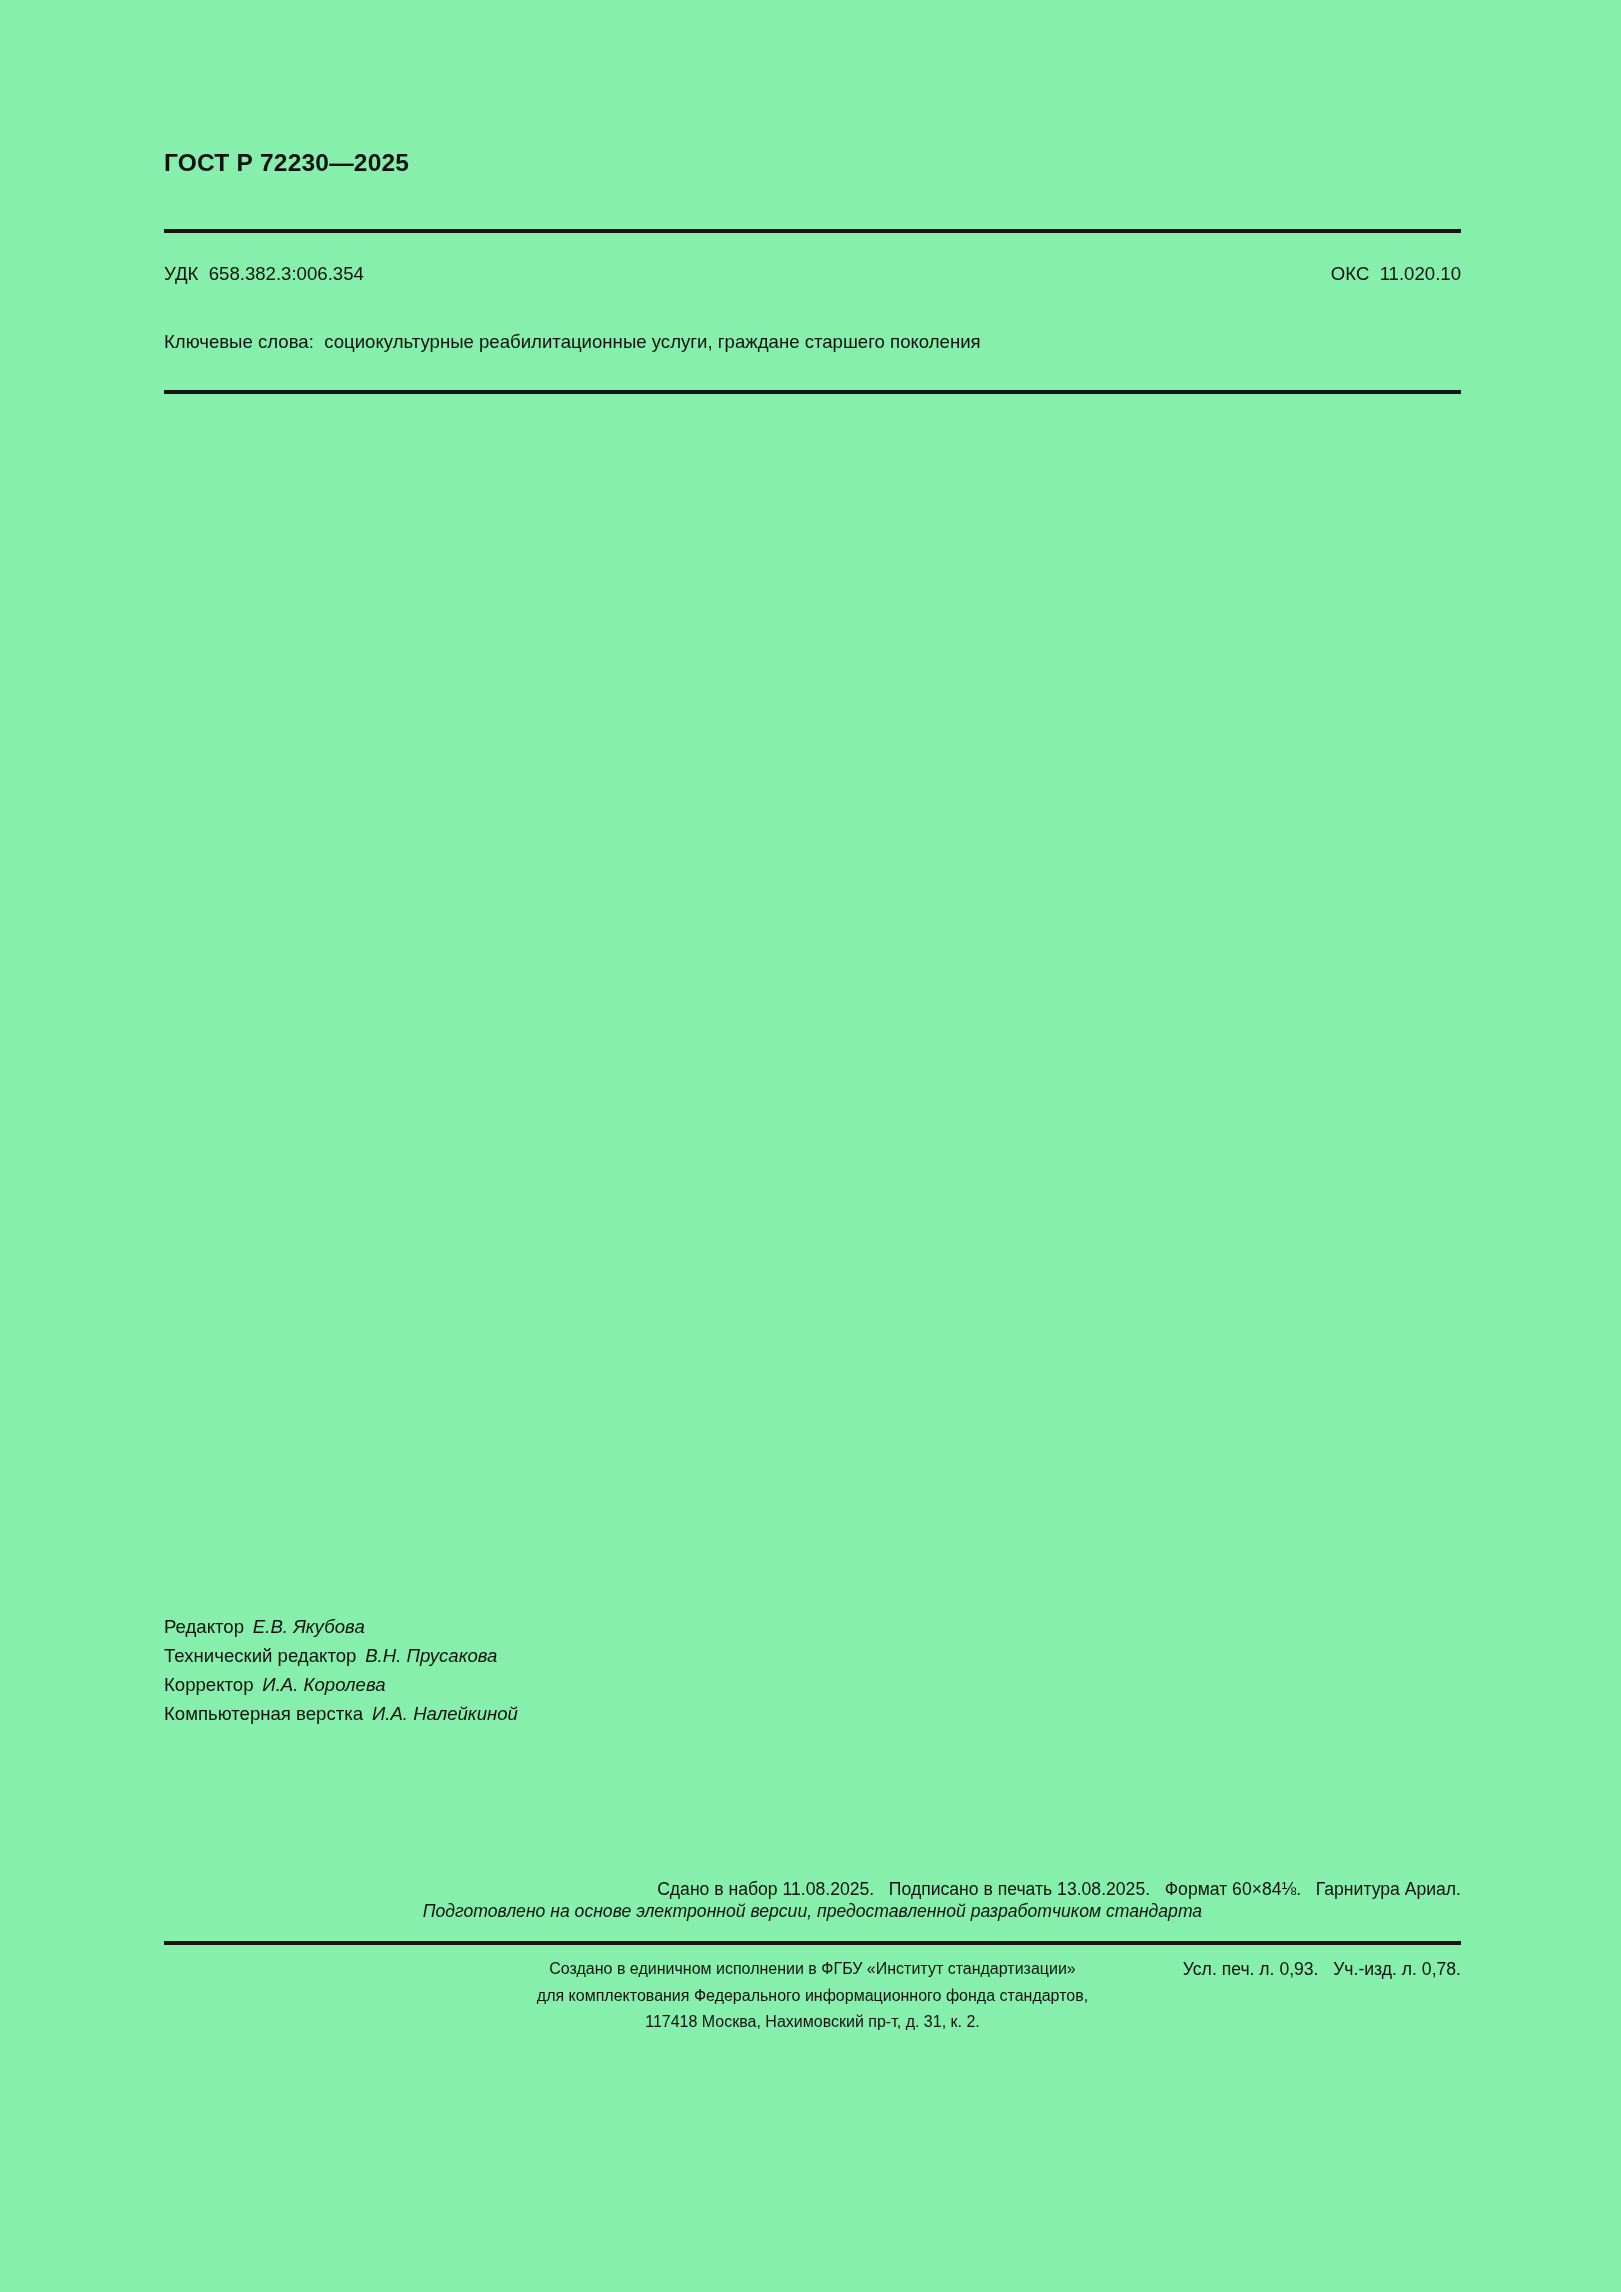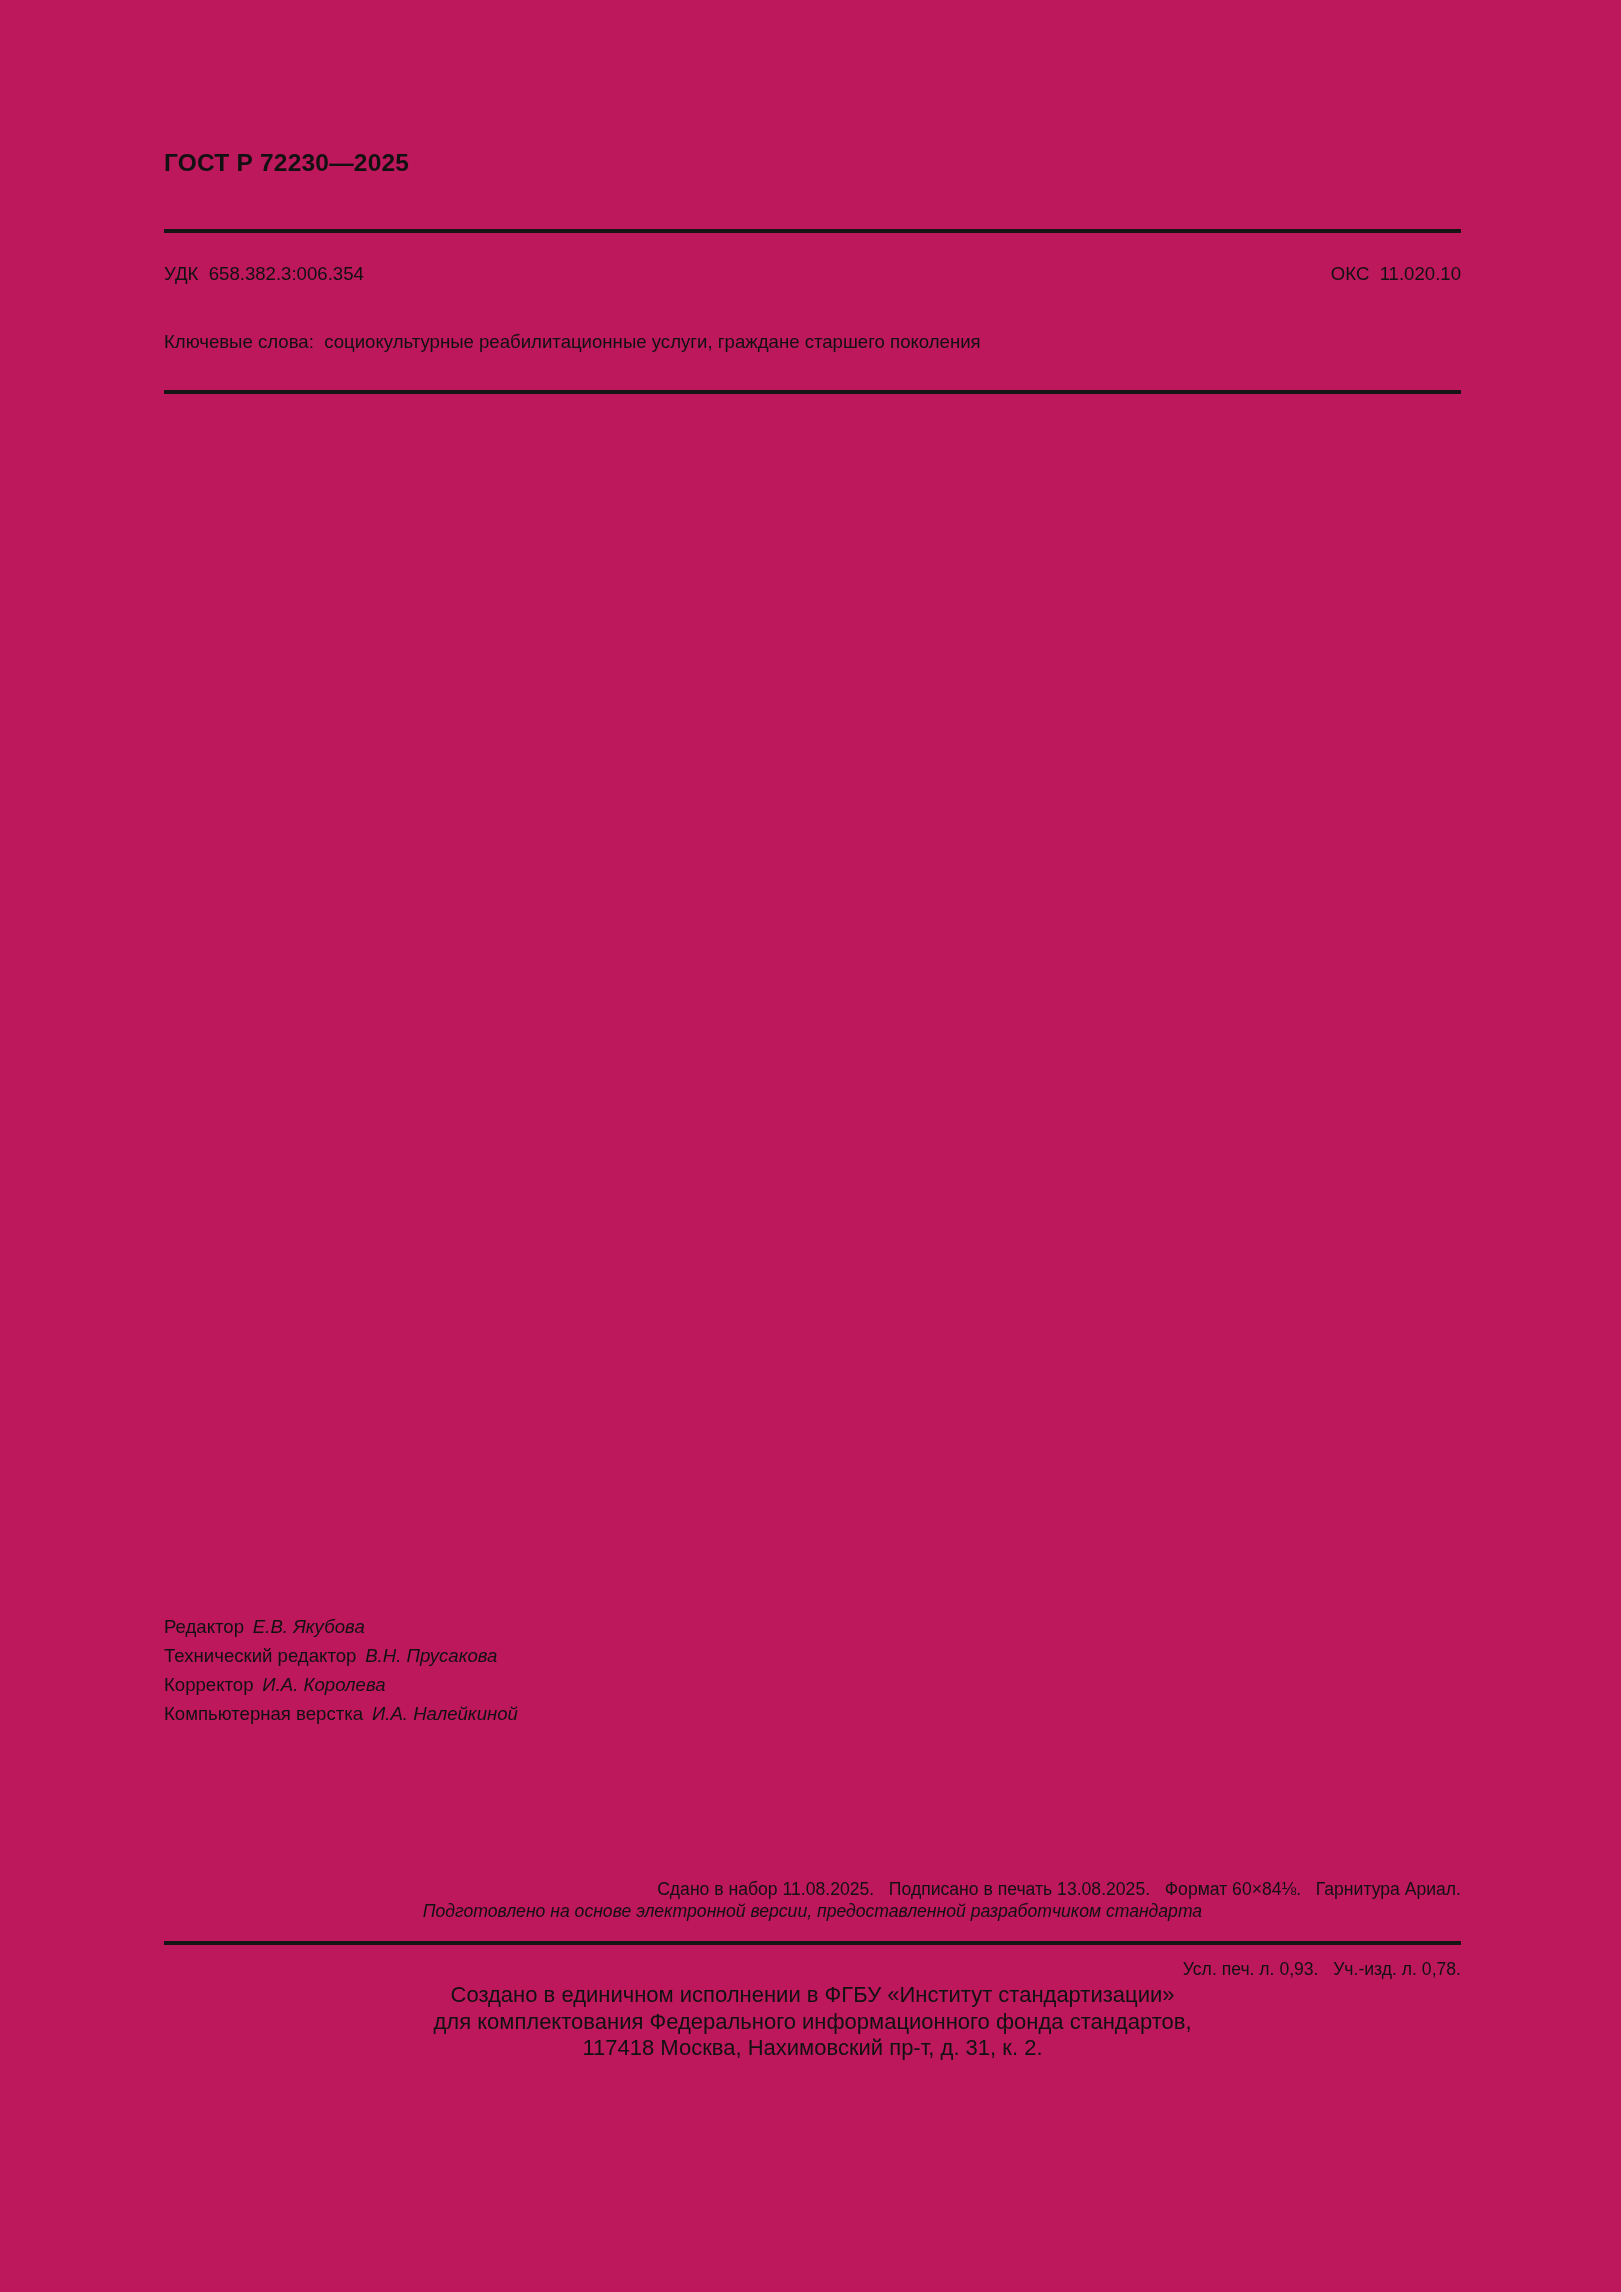--- a/index.html
+++ b/index.html
@@ -4,21 +4,21 @@
 <style>
   html, body {
     margin: 0;
     padding: 0;
     background: #ffffff;
   }
   .page {
     position: relative;
     width: 1621px;
     height: 2293px;
-    background: #be185d;
+    background: #86efac;
     font-family: "Liberation Sans", sans-serif;
     color: #111111;
     overflow: hidden;
   }
   .content {
     position: absolute;
     left: 164px;
     width: 1297px;
   }
   .doc-code {
@@ -69,23 +69,22 @@
   }
   .prepared {
     top: 1901px;
     text-align: center;
     font-size: 17.6px;
     font-style: italic;
   }
   .publisher {
     top: 1956px;
     text-align: center;
-    font-size: 22px;
+    font-size: 16px;
     line-height: 26.5px;
-    margin-top: 26px;
   }
   .contact-gap {
     display: inline-block;
     width: 17.6px;
   }
 </style>
 </head>
 <body>
 
 <div class="page">

